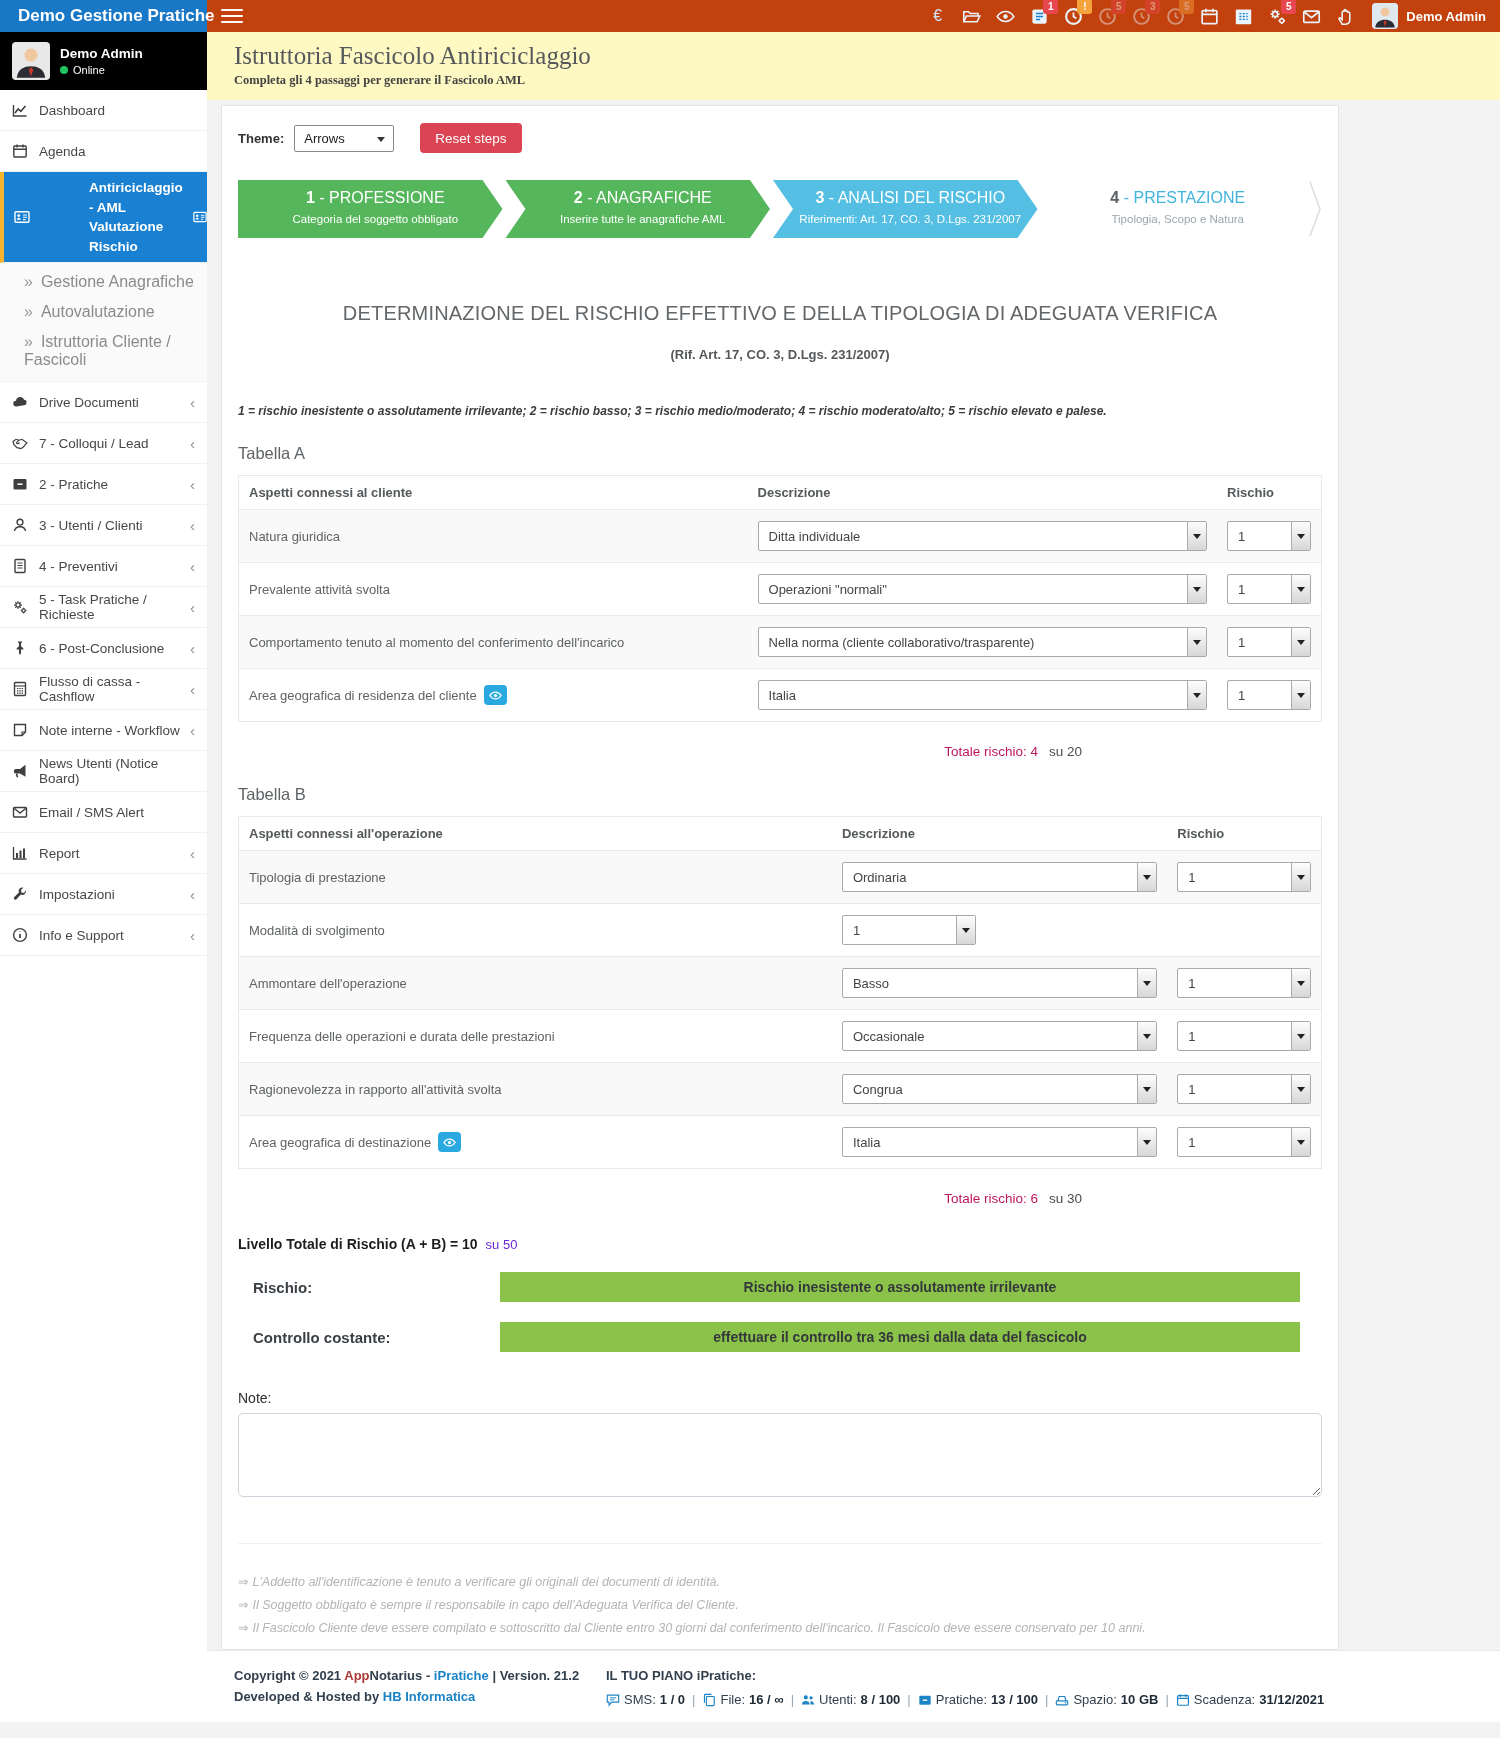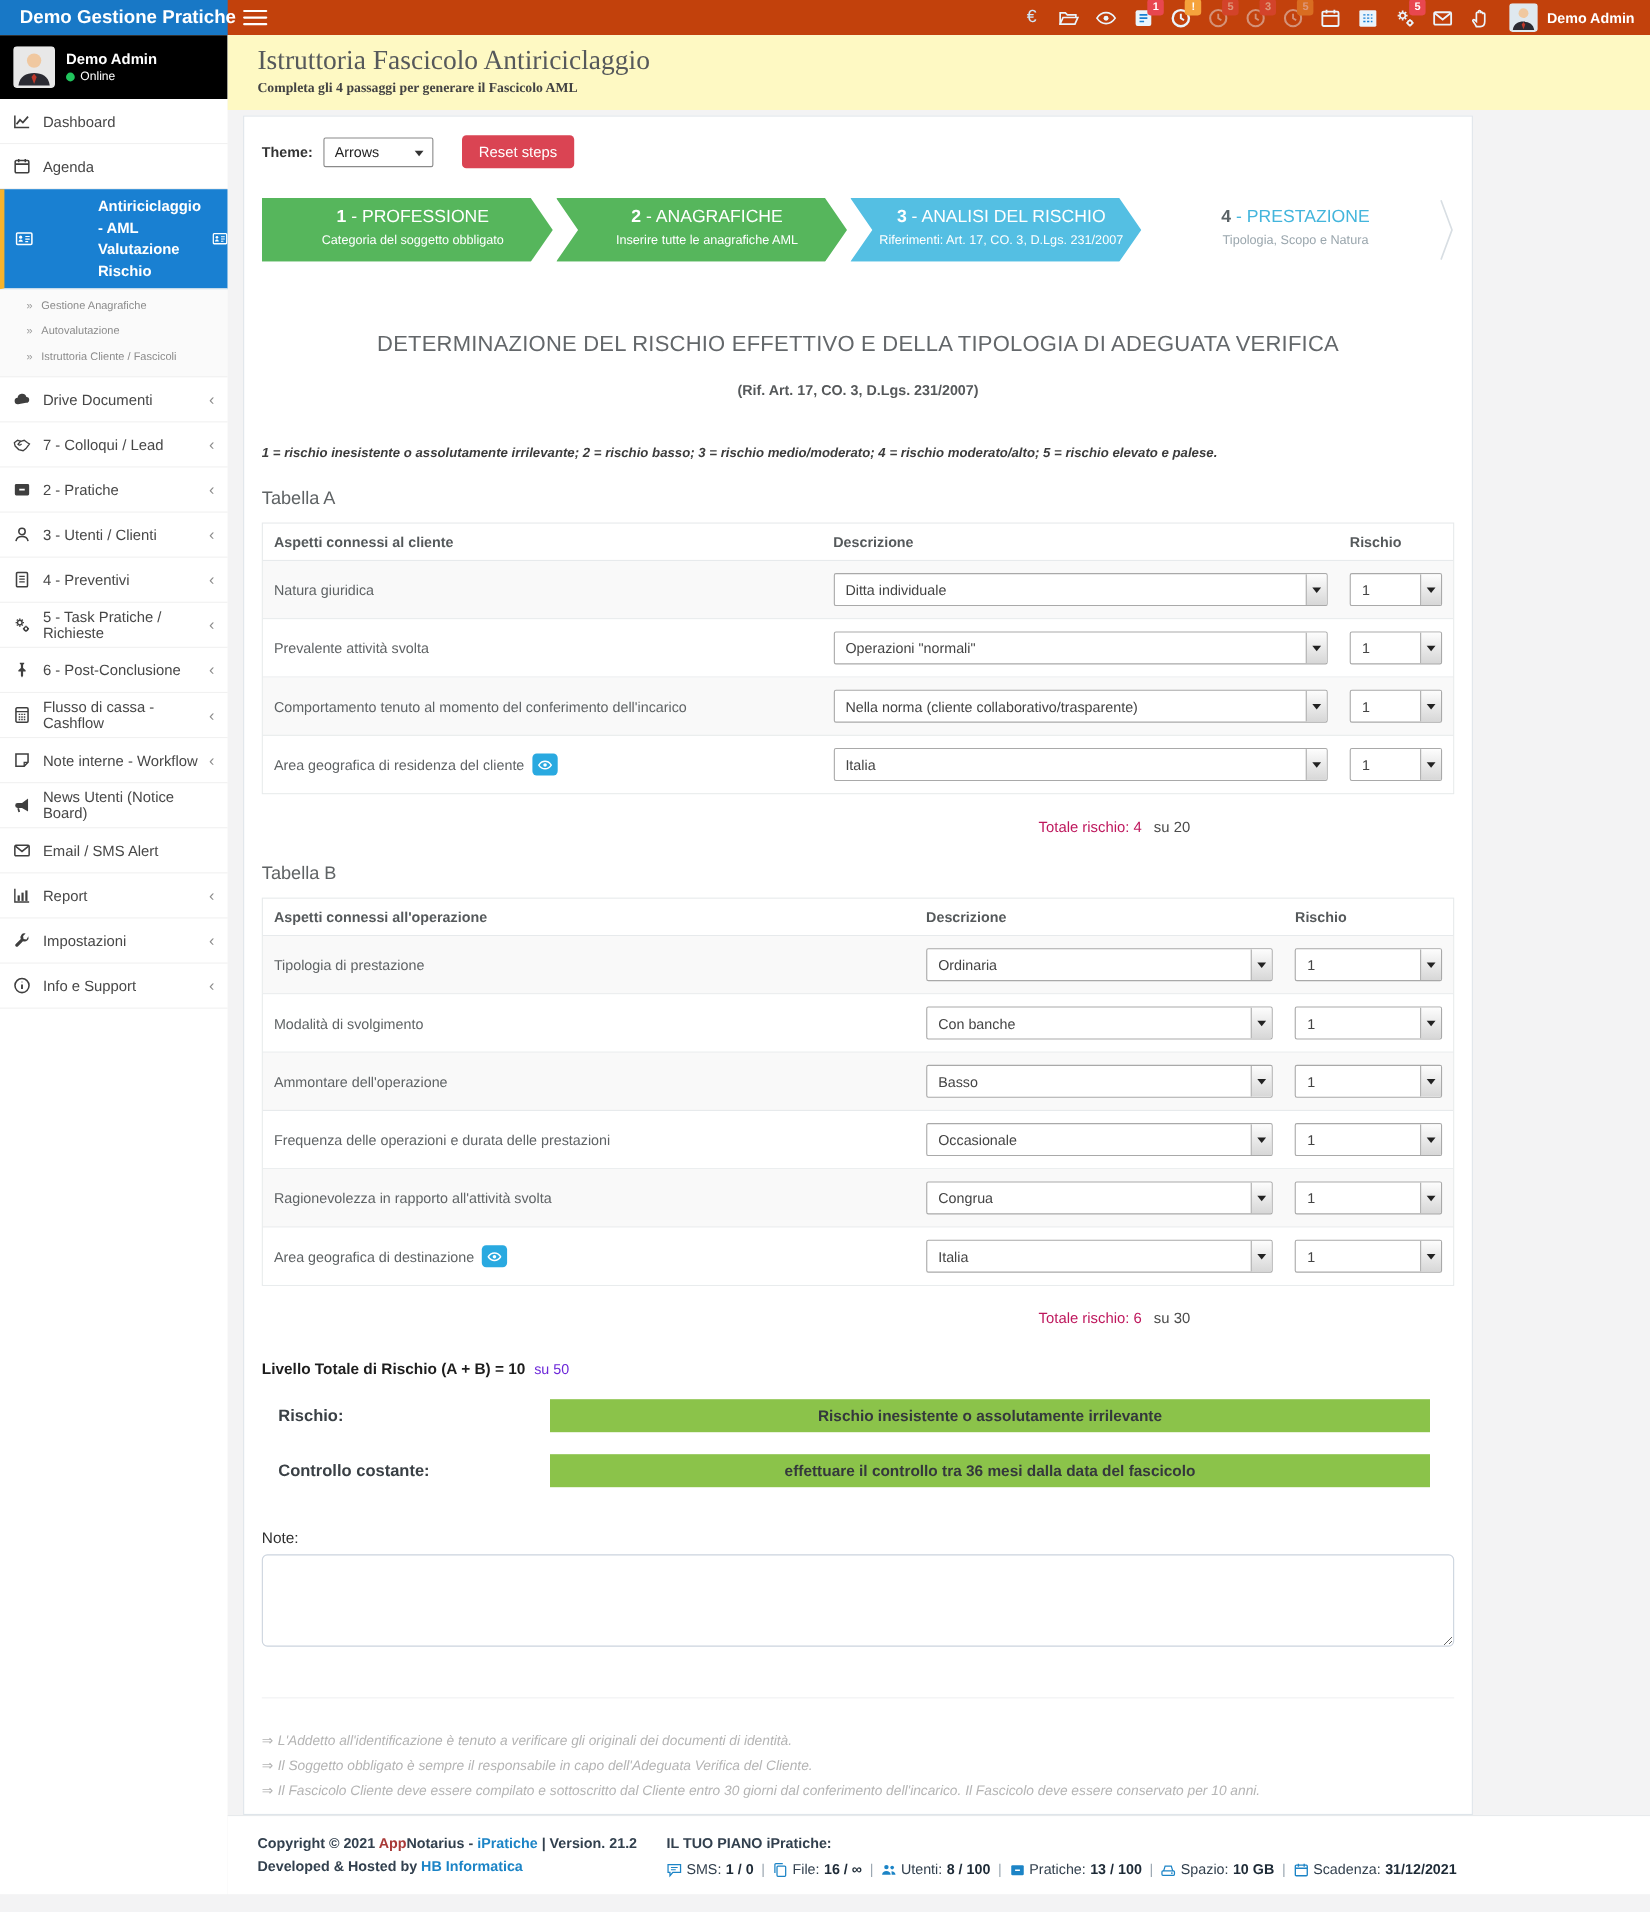--- a/index.html
+++ b/index.html
@@ -37,21 +37,21 @@
   .side-item { display:flex; align-items:center; gap:10px; min-height:41px; padding:0 12px; font-size:13.5px; color:#474747; border-bottom:1px solid #f1f1f1; cursor:pointer; }
   .s-icon { width:17px; display:inline-flex; color:#3f3f3f; flex-shrink:0; }
   .s-icon svg { width:16px; height:16px; }
   .s-chevron { margin-left:auto; color:#8d8d8d; font-size:15px; }
   .side-item.active { background:#1980d2; border-left:4px solid #f7b32b; color:#fff; font-weight:bold; min-height:57px; padding:6px 8px 6px 10px; align-items:center; }
   .side-item.active .s-icon { color:#fff; }
   .side-item.active .s-label { line-height:1.45;margin-left:48px; }
   .s-trail { margin-left:auto; color:#fff; display:inline-flex; }
   .s-trail svg { width:14px; height:14px; }
   .side-sub { background:#fafafa; border-bottom:1px solid #f1f1f1; padding:4px 0 6px; }
-  .side-subitem { padding:6px 10px 6px 24px; font-size:10px; color:#8b8b8b; cursor:pointer; }
+  .side-subitem { padding:6px 10px 6px 24px; font-size:16px; color:#8b8b8b; cursor:pointer; }
   .side-subitem .gg { margin-right:8px; color:#9a9a9a; }
 
   
   .page-heading { background:#fef9c3; padding:10px 0 12px 27px;font-family:Liberation Serif, serif; }
   .page-heading h1 { font-size:25px; font-weight:400; color:#56595b; }
   .page-heading .sub { font-size:12.5px; font-weight:bold; color:#434343; margin-top:3px; }
 
   
   .card { margin:5px 161px 0 14px; background:#fff; border:1px solid #dfe5ea; padding:17px 16px 14px; }
 
@@ -589,26 +589,20 @@
             </div>
       <div class="tc c3">
               <div class="fselect">
                 <span class="txt">1</span>
                 <span class="sbtn"></span>
               </div>
             </div>
           </div>
           <div class="trow even">
       <div class="tc c1">Modalità di svolgimento</div>
-      <div class="tc c2">
-              <div class="fselect">
-                <span class="txt">Con banche</span>
-                <span class="sbtn"></span>
-              </div>
-            </div>
       <div class="tc c3">
               <div class="fselect">
                 <span class="txt">1</span>
                 <span class="sbtn"></span>
               </div>
             </div>
           </div>
           <div class="trow odd">
       <div class="tc c1">Ammontare dell'operazione</div>
       <div class="tc c2">

